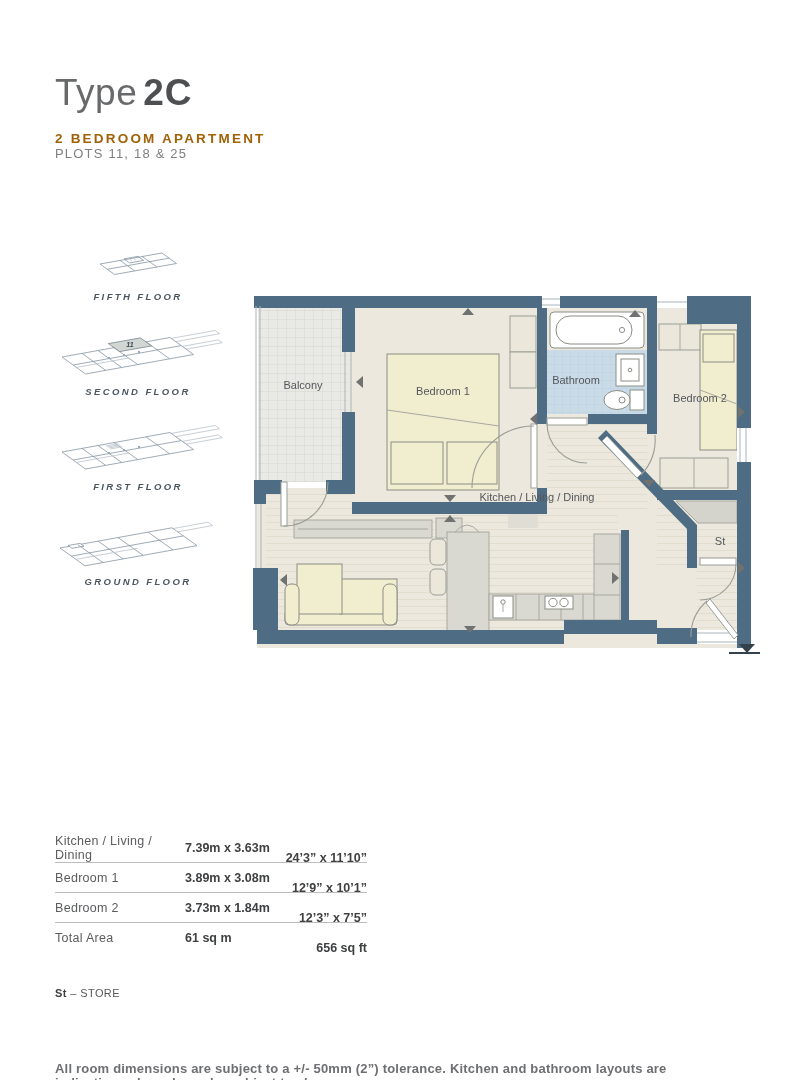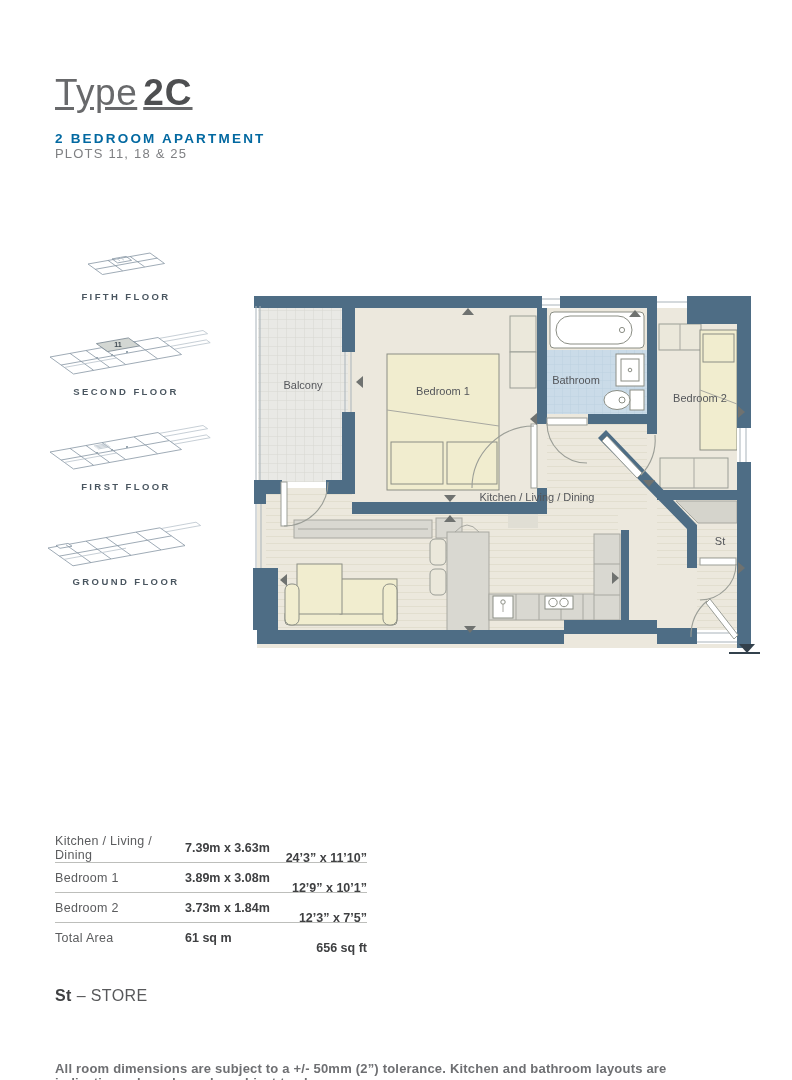--- a/index.html
+++ b/index.html
@@ -3,26 +3,26 @@
 <meta charset="utf-8">
 <style>
   html,body{margin:0;padding:0;}
   body{
     width:792px;height:1080px;position:relative;background:#ffffff;
     font-family:"Liberation Sans", sans-serif;
     -webkit-font-smoothing:antialiased;
   }
   
   .header{position:absolute;left:55px;top:72px;}
-  .title{font-size:37px;color:#68696b;font-weight:300;letter-spacing:0.5px;text-decoration:underline;}
+  .title{font-size:37px;color:#68696b;font-weight:300;letter-spacing:0.5px;}
   .title b{color:#4e4f51;font-weight:700;margin-left:6px;letter-spacing:1px;}
-  .subtitle{margin-top:17px;font-size:13.5px;font-weight:700;color:#0369a1;letter-spacing:2.2px;}
+  .subtitle{margin-top:17px;font-size:13.5px;font-weight:700;color:#a16207;letter-spacing:2.2px;}
   .plots{margin-top:0;font-size:13px;color:#7e7f82;letter-spacing:1.2px;}
   
-  .floors{position:absolute;left:36px;top:222px;width:180px;}
+  .floors{position:absolute;left:48px;top:222px;width:180px;font-style:italic;}
   .floor-item{width:180px;margin-bottom:15px;text-align:center;}
   .floor-item svg{display:block;margin:0 auto;}
   .floor-label{margin-top:3px;font-size:9.5px;font-weight:700;color:#4a5660;letter-spacing:2.4px;}
   .thumb-line{stroke:#8695a3;stroke-width:0.8;fill:none;}
   .thumb-line-light{stroke:#b9c3cb;stroke-width:0.8;fill:none;}
   .thumb-fill{fill:#ffffff;}
   .thumb-highlight{fill:#d3d7d3;stroke:#76848f;stroke-width:0.8;}
   .thumb-num{font-size:7px;font-weight:700;fill:#3d4850;text-anchor:middle;}
   
   .plan{position:absolute;left:250px;top:292px;width:510px;height:372px;}
@@ -38,21 +38,21 @@
   .tri{fill:#6f7270;}
   .thin{stroke:#a8a8a1;stroke-width:1;fill:none;}
   
   .dim-table{position:absolute;left:55px;top:833px;width:312px;}
   .dim-row{display:flex;align-items:center;height:29px;border-bottom:1px solid #bdbebb;}
   .dim-row.last{border-bottom:none;}
   .dim-room{flex:1;font-size:12.5px;color:#5b5c5e;letter-spacing:0.3px;}
   .dim-metric{width:100px;font-size:12.5px;font-weight:700;color:#3f4042;}
   .dim-imperial{width:82px;text-align:right;font-size:12.5px;font-weight:700;color:#3f4042;margin-top:21px;}
   
-  .store-note{position:absolute;left:55px;top:987px;font-size:16px;color:#58595b;letter-spacing:0.4px;}
+  .store-note{position:absolute;left:55px;top:987px;font-size:11px;color:#58595b;letter-spacing:0.4px;}
   .store-note b{color:#3f4042;font-weight:700;}
   .disclaimer{position:absolute;left:55px;top:1062px;width:660px;font-size:13px;color:#6e6f72;line-height:14px;letter-spacing:0.2px;font-weight:bold;}
 </style>
 </head>
 <body>
 
 <div class="header">
   <div class="title"><span>Type</span><b>2C</b></div>
   <div class="subtitle">2 BEDROOM APARTMENT</div>
   <div class="plots">PLOTS 11, 18 &amp; 25</div>

